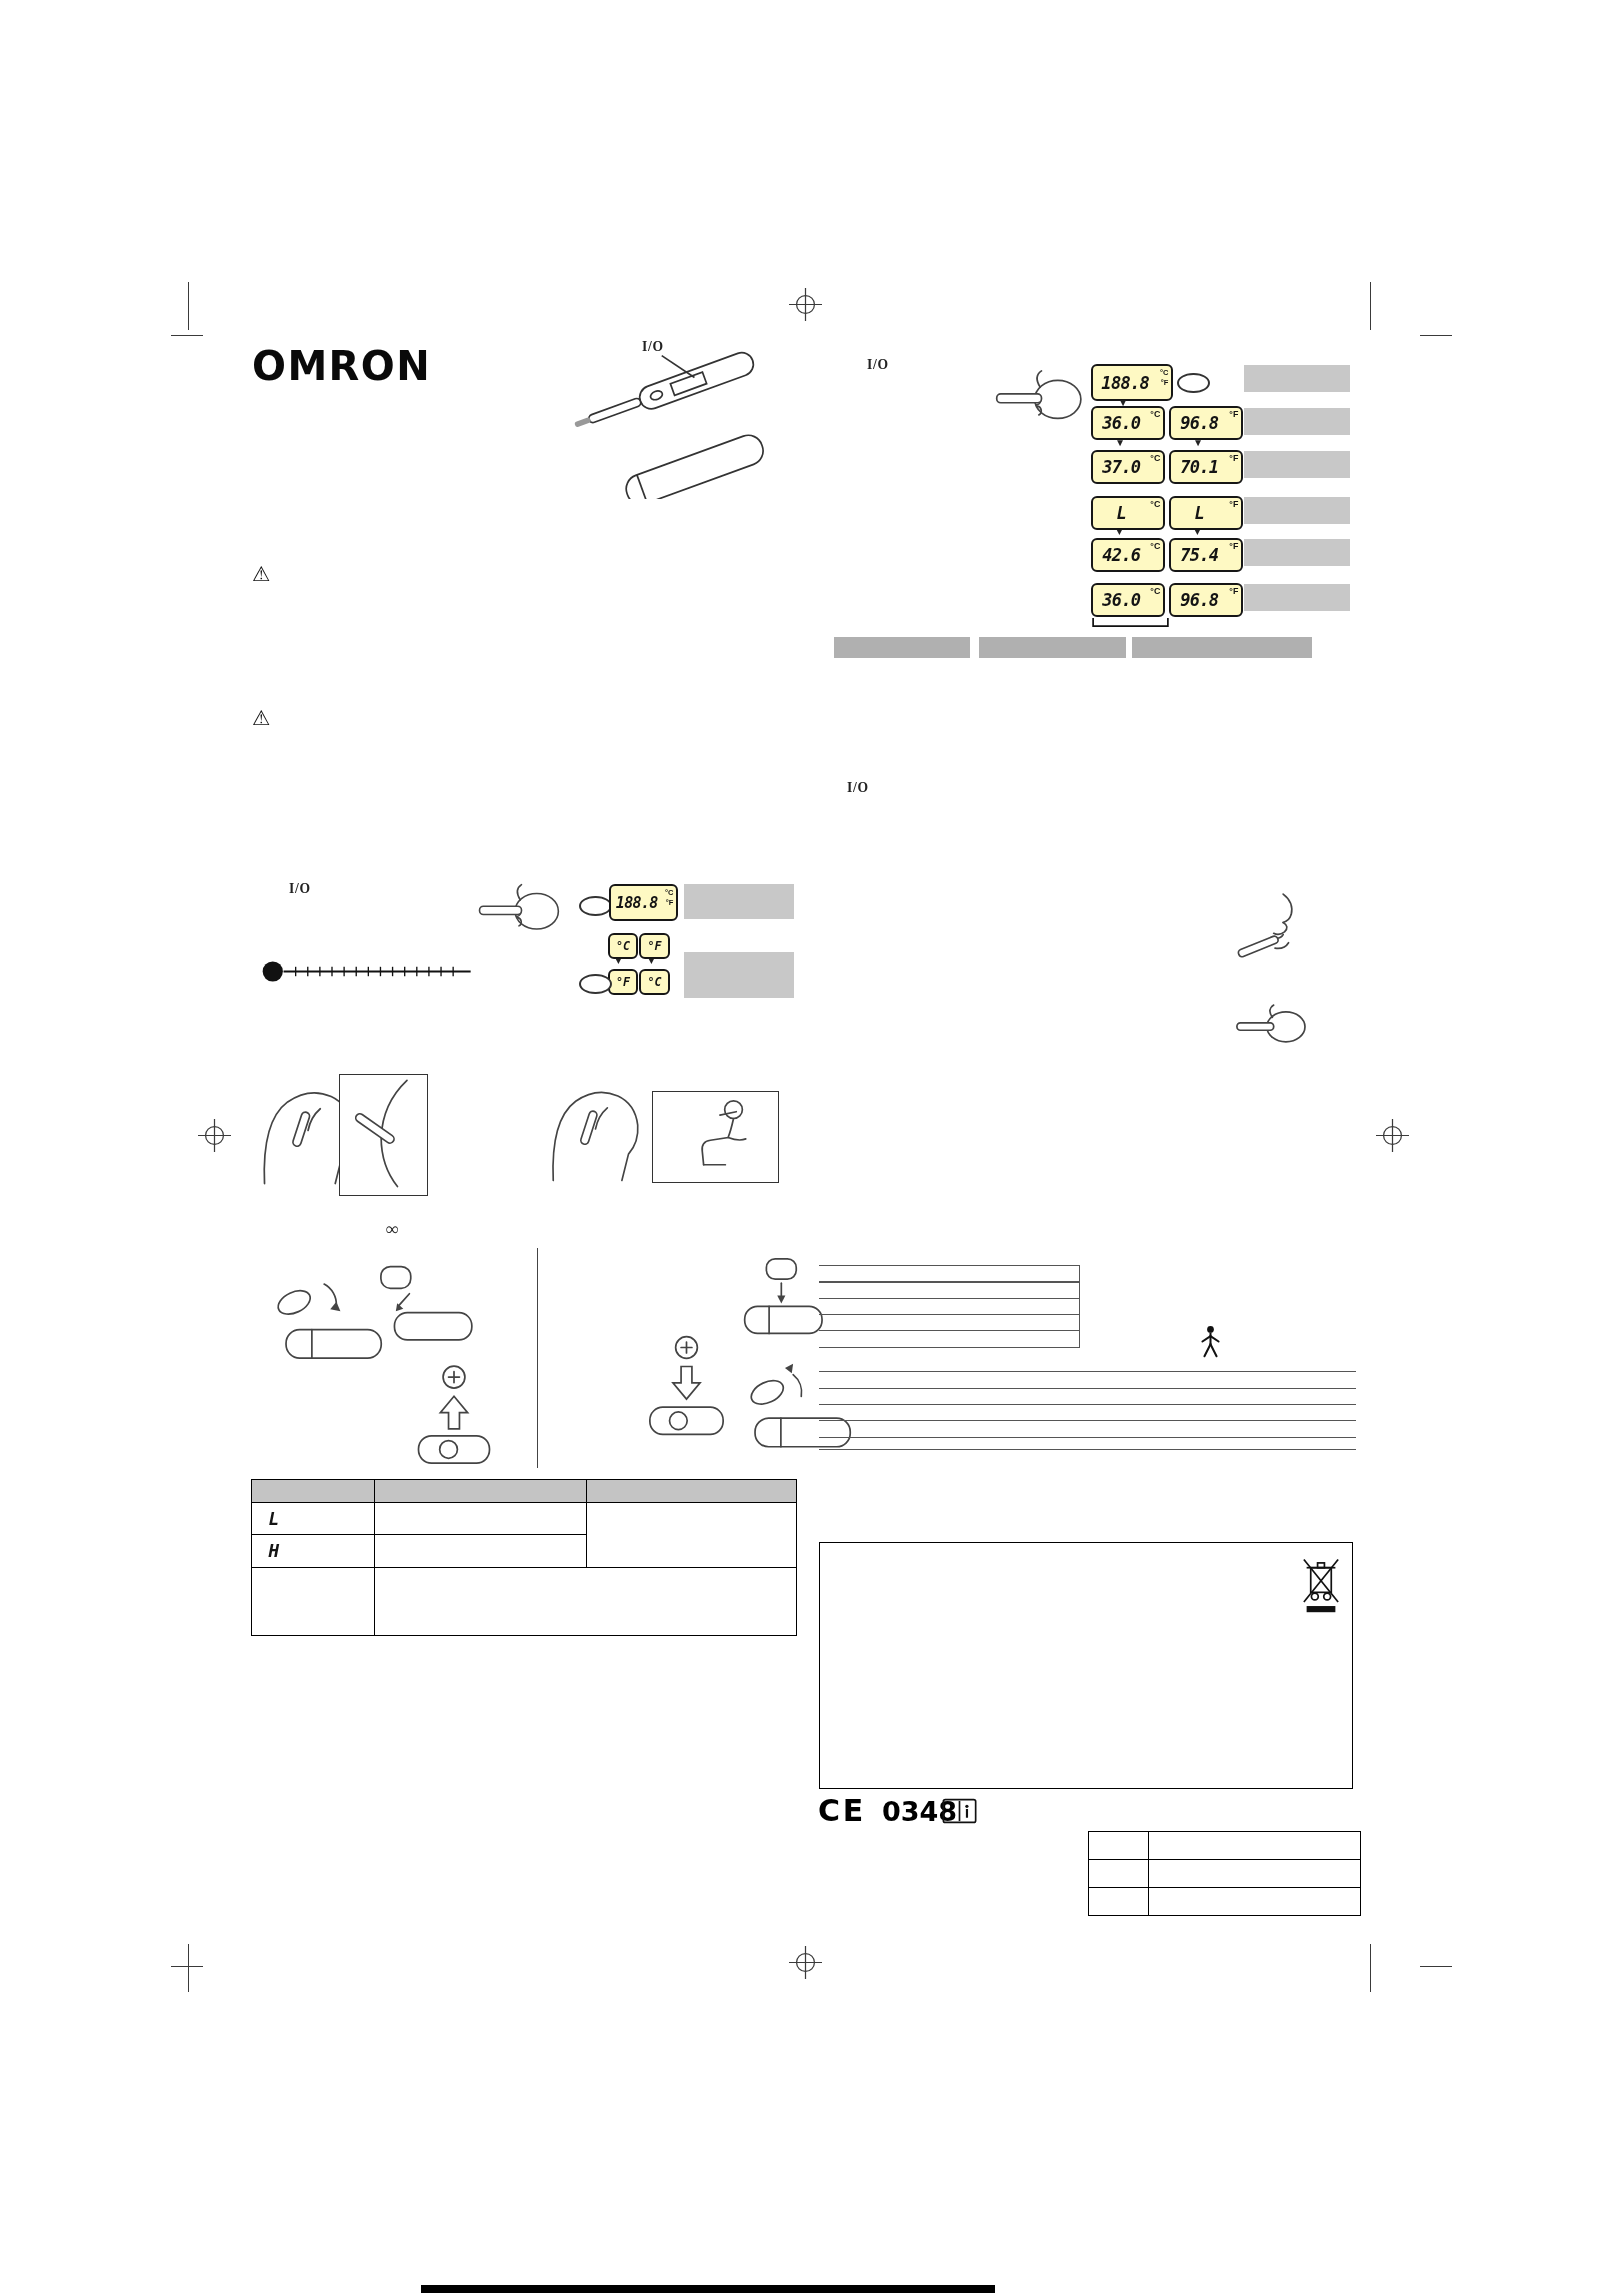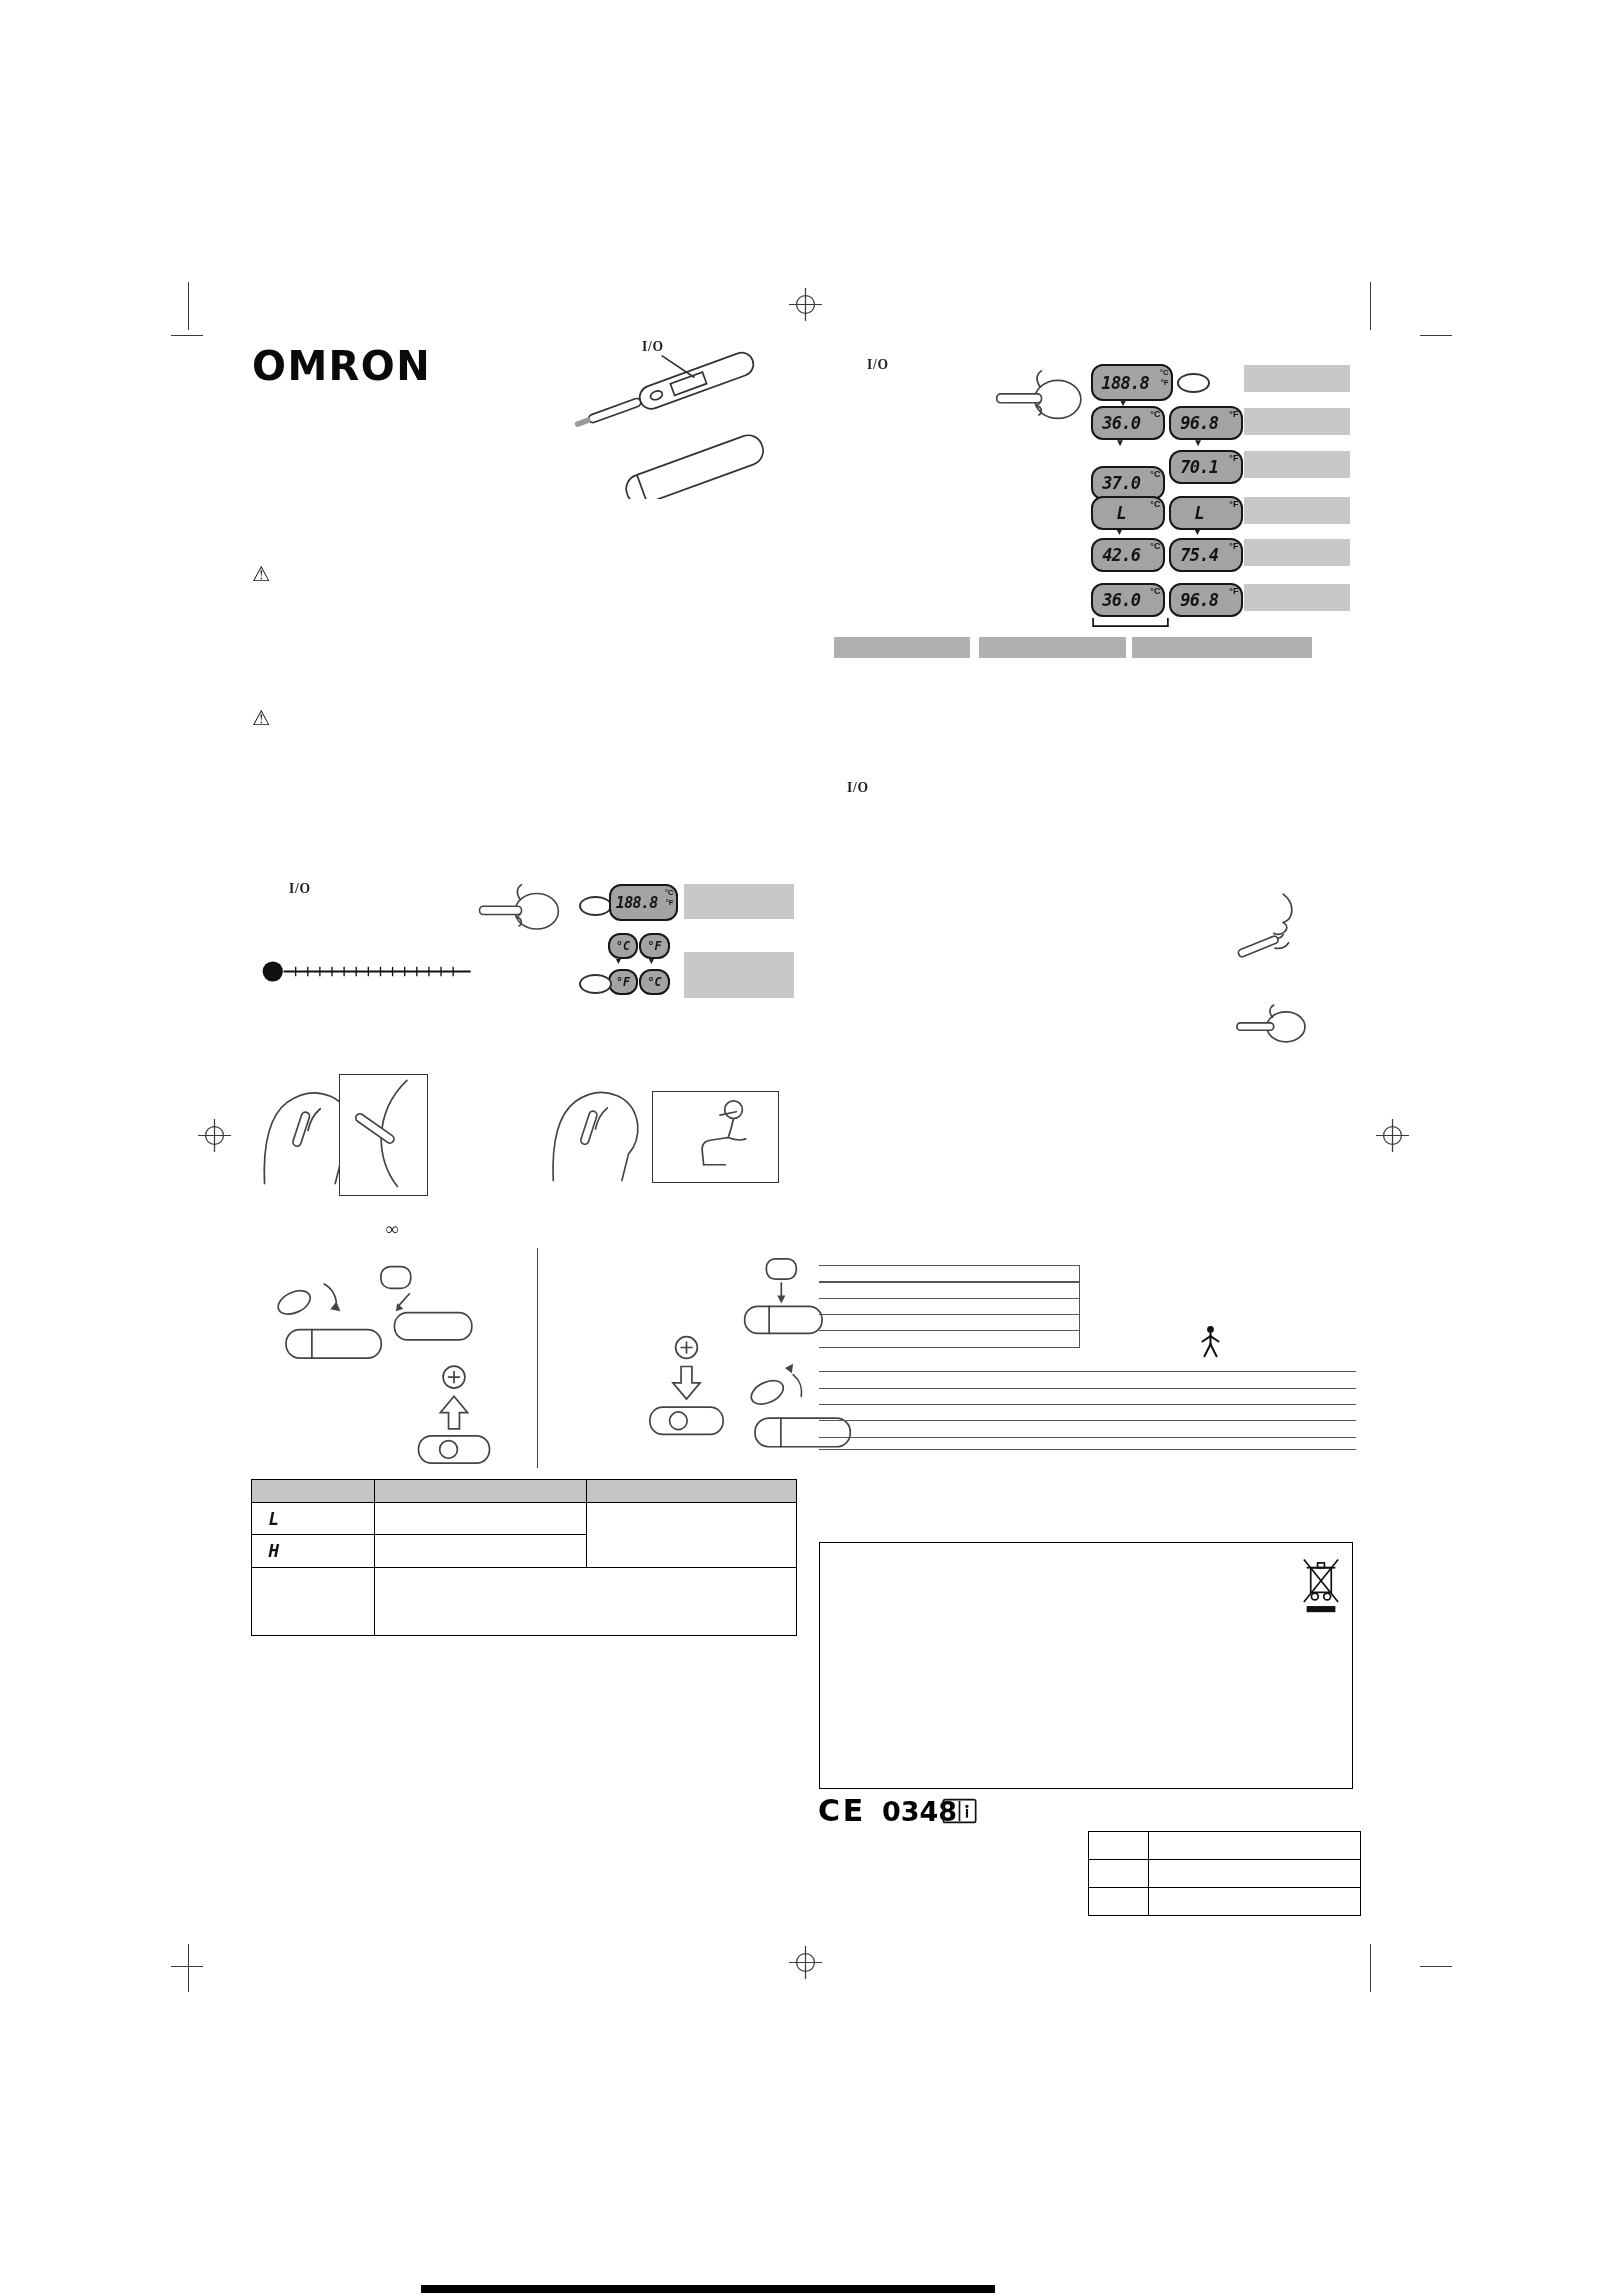--- a/index.html
+++ b/index.html
@@ -2,21 +2,21 @@
 <html style="font-size:11px"><head>
 <meta charset="utf-8">
 <style>
   html,body{margin:0;padding:0;background:#e8e8e8;}
   #page{position:relative;width:1623px;height:2295px;background:#ffffff;overflow:hidden;
         font-family:"Liberation Sans",sans-serif;color:#111;}
   .abs{position:absolute;}
   .mark{position:absolute;background:#3a3a3a;}
   .label{position:absolute;font-size:13.6px;font-weight:bold;color:#222;letter-spacing:0.7px;font-family:Liberation Serif, serif;}
   .warn{position:absolute;font-size:20.5px;color:#111;line-height:1;}
-  .lcd{position:absolute;background:#a3a3a3;border:2px solid #161616;border-radius:12px;}
+  .lcd{position:absolute;background:#fef9c3;border:2px solid #161616;border-radius:6px;}
   .lcd .val{position:absolute;left:1.4px;right:15px;top:0;bottom:0;display:flex;align-items:center;justify-content:center;
             font-family:"DejaVu Sans Mono",monospace;font-style:italic;font-weight:bold;font-size:17px;letter-spacing:-0.7px;color:#141414;}
   .lcd .unit{position:absolute;top:1.4px;right:2.7px;font-size:8.9px;font-weight:bold;color:#141414;}
   .lcd .um{position:absolute;right:2.7px;font-size:7.5px;font-weight:bold;color:#141414;}
   .um-top{top:2px;} .um-bot{top:12.3px;}
   .lcd .cval{position:absolute;inset:0;display:flex;align-items:center;justify-content:center;
              font-family:"DejaVu Sans Mono",monospace;font-weight:bold;font-style:italic;font-size:11.6px;color:#141414;}
   .graybox{position:absolute;background:#c8c8c8;}
   .graybar{position:absolute;background:#b0b0b0;}
   .ovalbtn{position:absolute;border:2px solid #333;border-radius:50%;background:#fff;}
@@ -112,21 +112,21 @@
     <span class="val">36.0</span>
     <span class="unit">°C</span>
   </div>
   <div class="lcd" style="left:1169px;top:406px;width:70px;height:30px;">
     <span class="val">96.8</span>
     <span class="unit">°F</span>
   </div>
   <span class="arrow" style="left:1115px;top:438px;">▼</span>
   <span class="arrow" style="left:1193px;top:438px;">▼</span>
 
-  <div class="lcd" style="left:1091px;top:450px;width:70px;height:30px;margin-top:16px;">
+  <div class="lcd" style="left:1091px;top:450px;width:70px;height:30px;">
     <span class="val">37.0</span>
     <span class="unit">°C</span>
   </div>
   <div class="lcd" style="left:1169px;top:450px;width:70px;height:30px;">
     <span class="val">70.1</span>
     <span class="unit">°F</span>
   </div>
 
   <div class="lcd" style="left:1091px;top:496px;width:70px;height:30px;">
     <span class="val">L</span>

